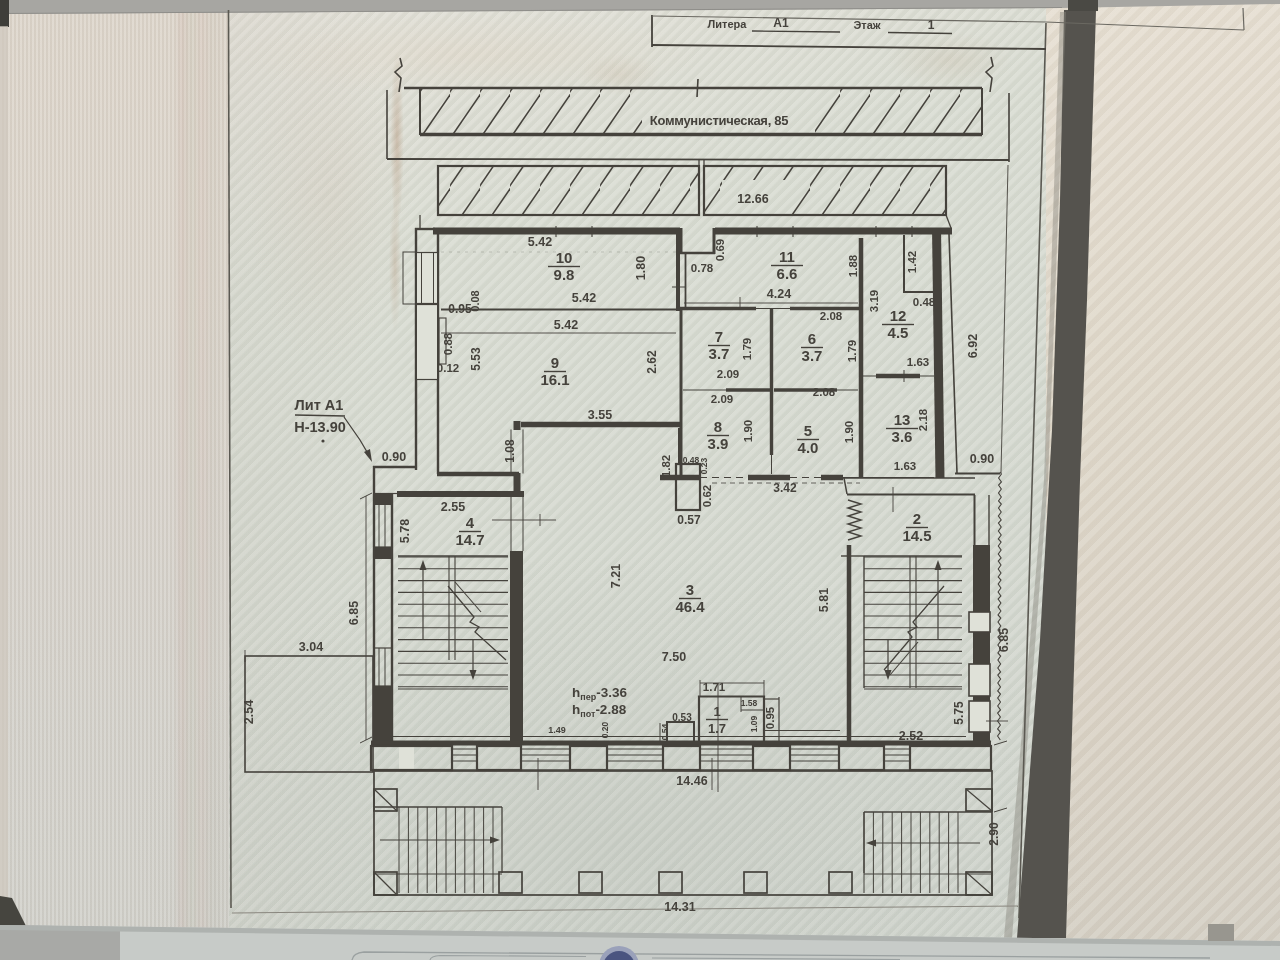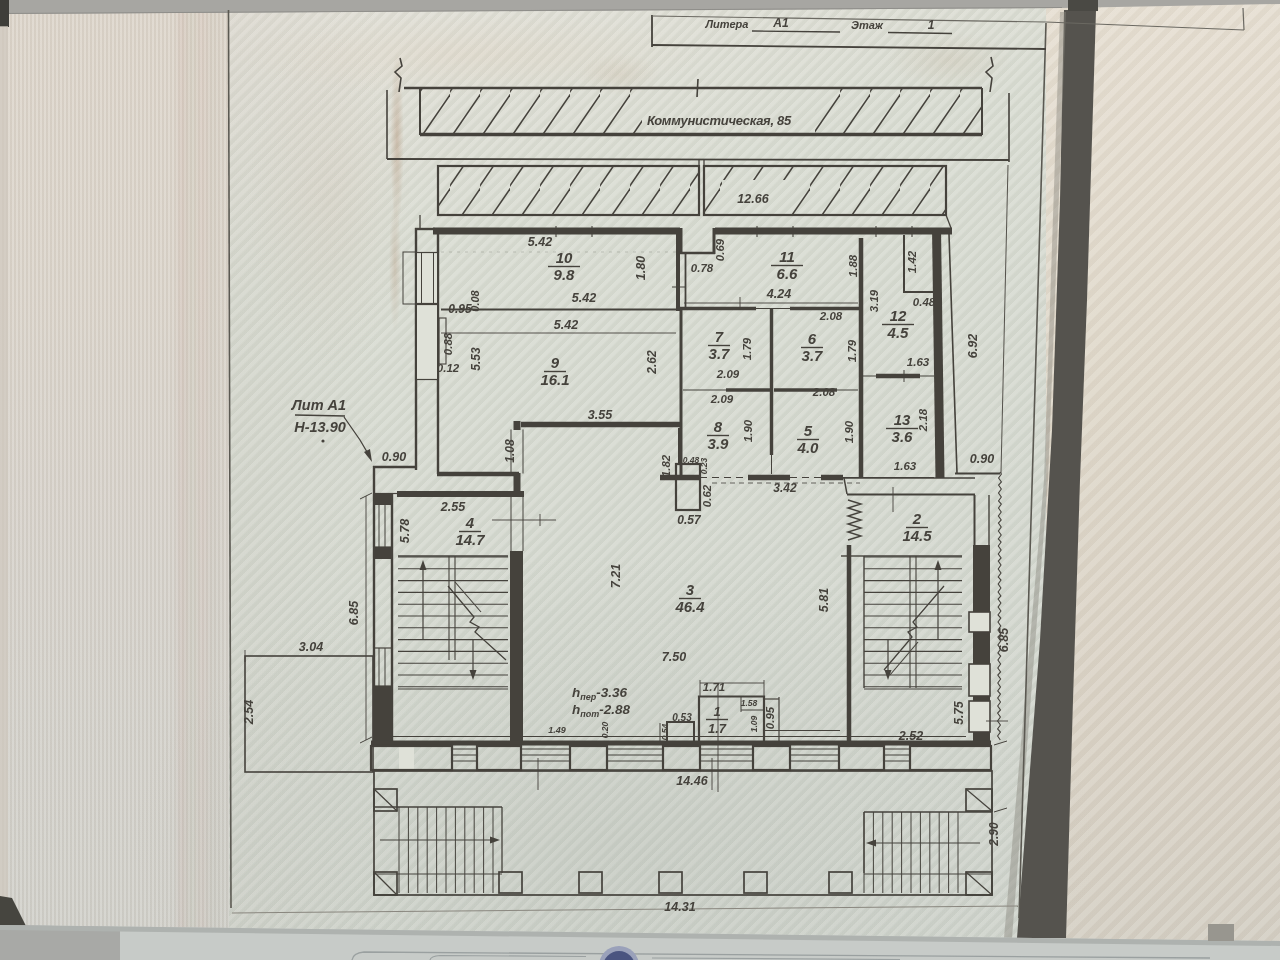--- a/index.html
+++ b/index.html
@@ -1,14 +1,14 @@
 <!DOCTYPE html>
 <html><head><meta charset="utf-8"><style>
 html,body{margin:0;padding:0;width:1280px;height:960px;overflow:hidden;background:#d9dcd4;}
-#stage{position:absolute;top:0;left:0;width:1104px;height:960px;font-style:italic;}
+#stage{position:absolute;top:0;left:0;width:1104px;height:960px;}
 .lyr{position:absolute;}
 #paperL{left:0;top:0;width:229px;height:960px;background:
  repeating-linear-gradient(90deg, rgba(255,255,255,.16) 0 2px, rgba(160,150,140,.10) 2px 4px),
  linear-gradient(180deg,#e1dacf 0%,#dfd9cf 30%,#d9d6cf 60%,#d3d4ce 100%);}
 #paperM{left:229px;top:0;width:817px;height:960px;background:
  repeating-linear-gradient(135deg, rgba(255,255,255,.11) 0 3px, rgba(115,130,115,.05) 5px 8px),
  linear-gradient(165deg,#e2dfd6 0%,#d9dcd2 25%,#d4d8cf 60%,#d0d4cd 100%);}
 #paperR{left:1046px;top:0;width:234px;height:960px;background:
  repeating-linear-gradient(135deg, rgba(255,255,255,.10) 0 5px, rgba(150,135,120,.06) 6px 11px),
  linear-gradient(170deg,#e6dfd2 0%,#dfd8ca 40%,#d9d2c5 75%,#d3cec3 100%);}

